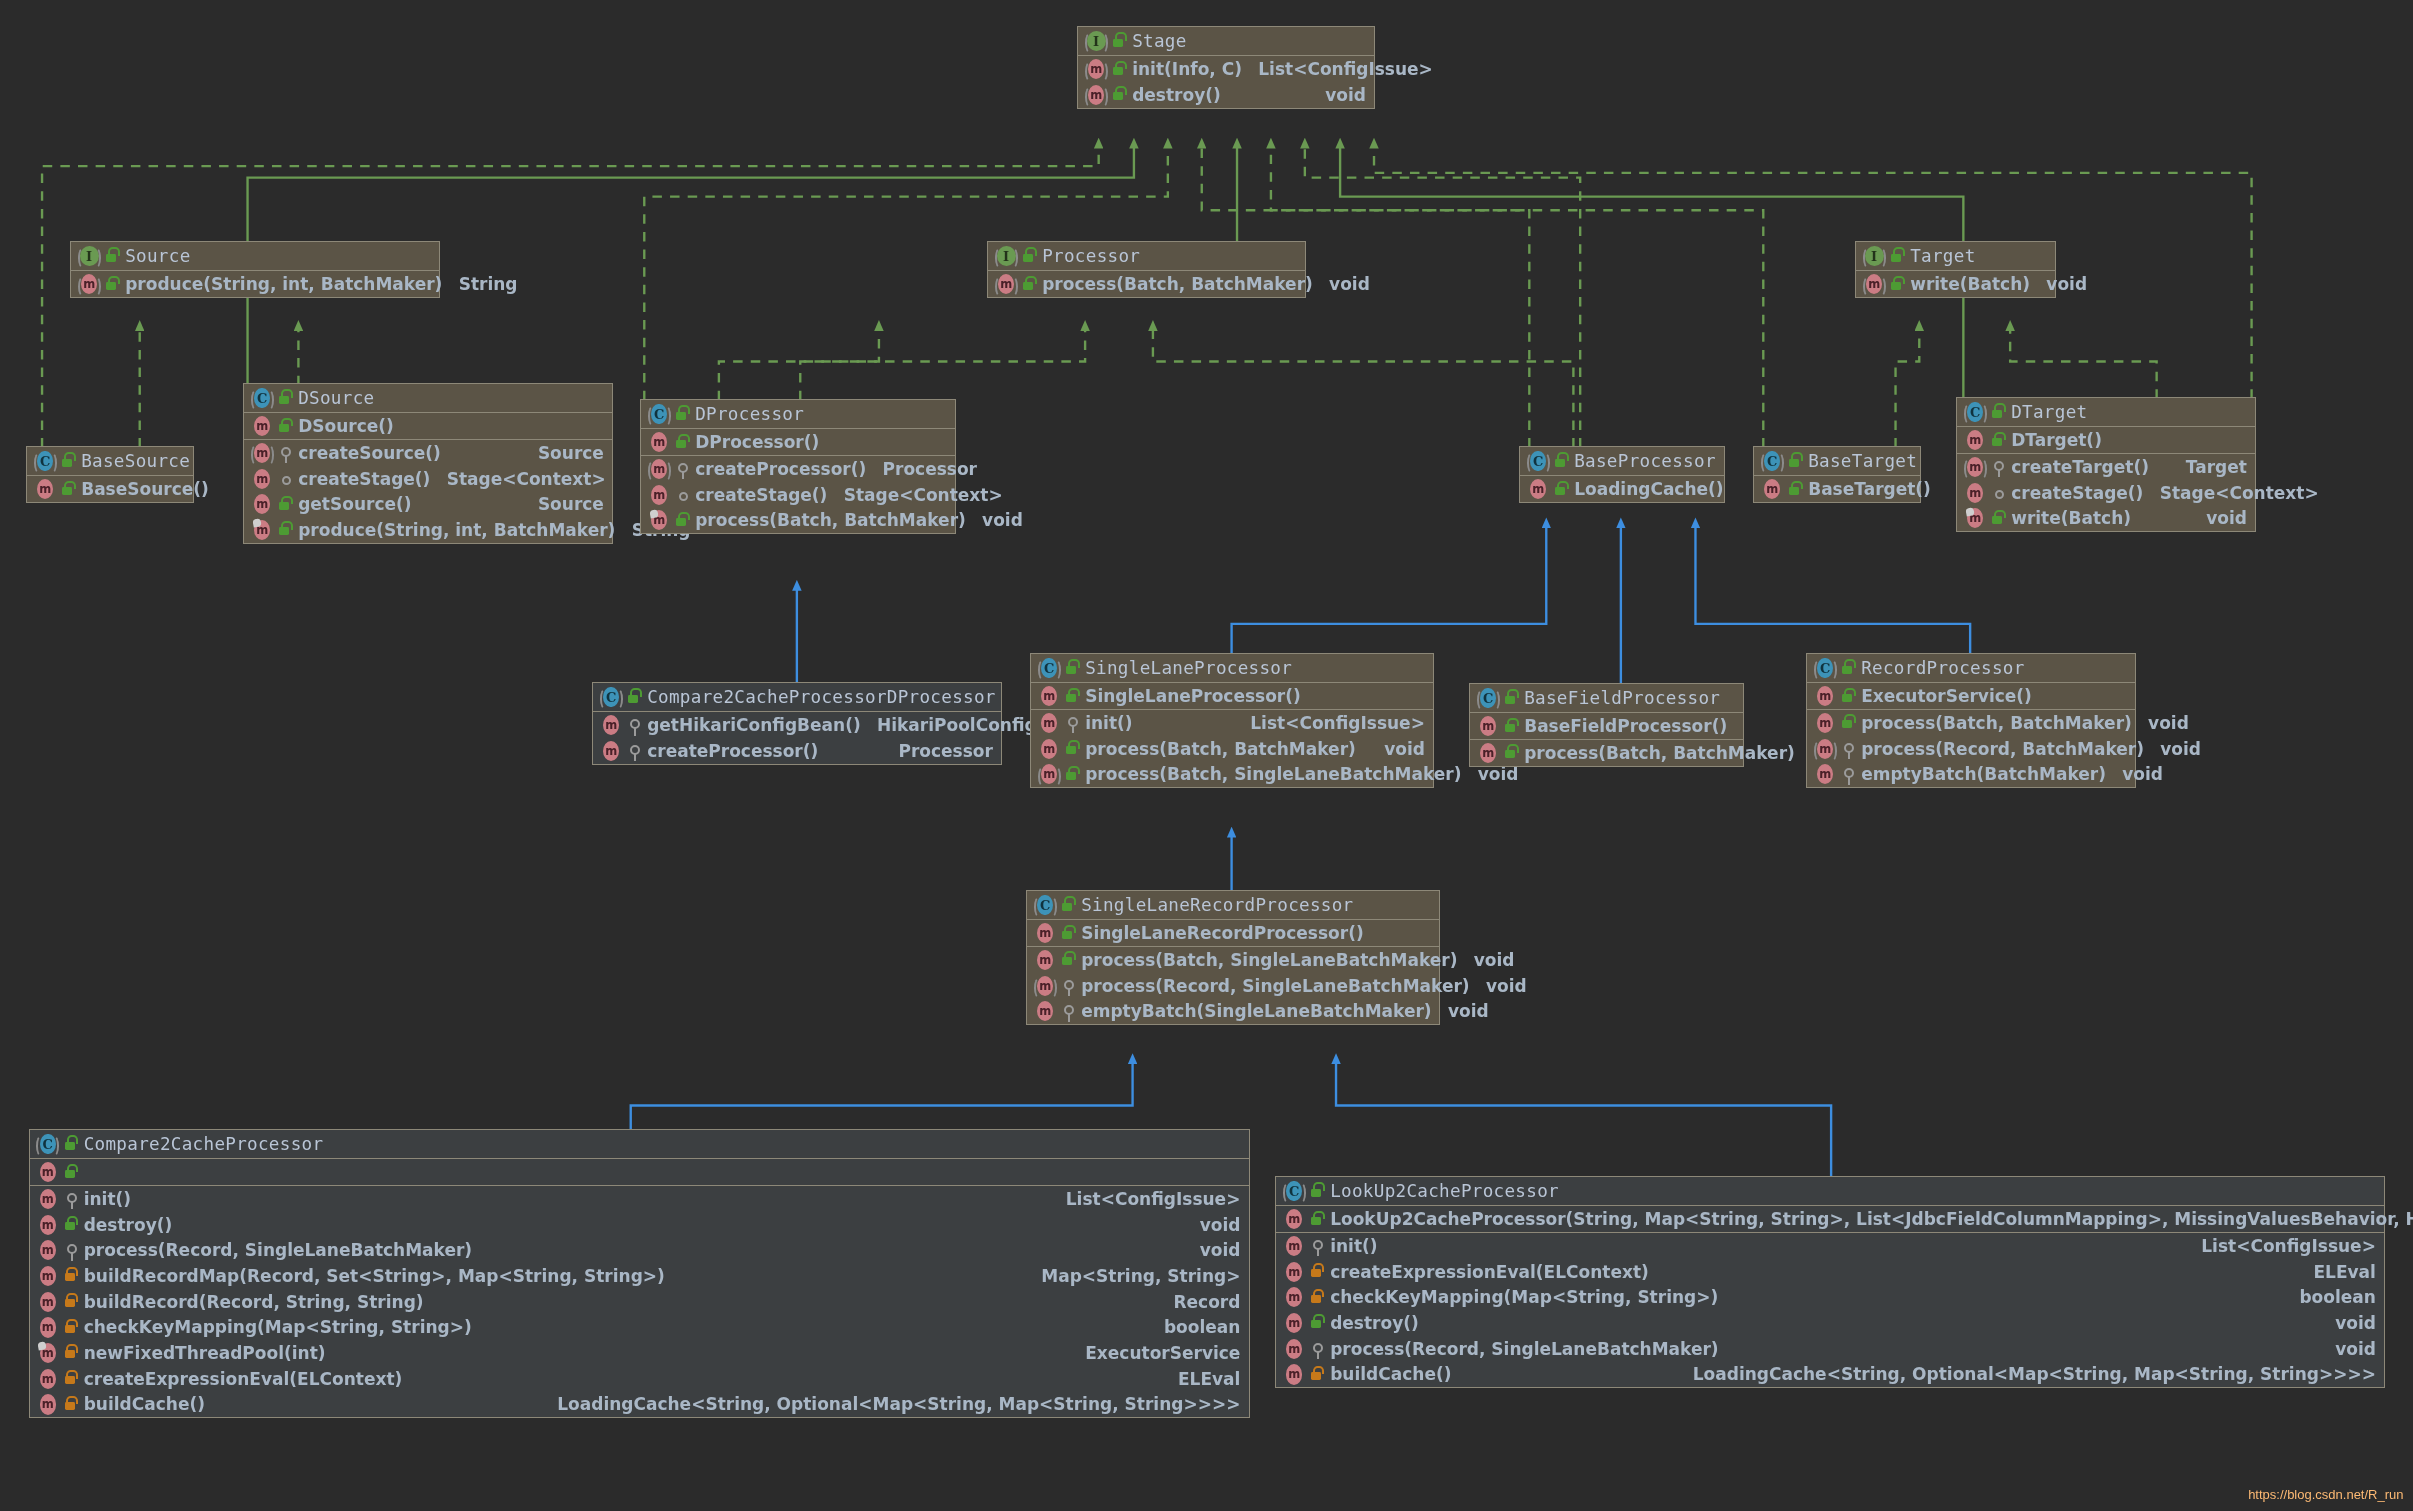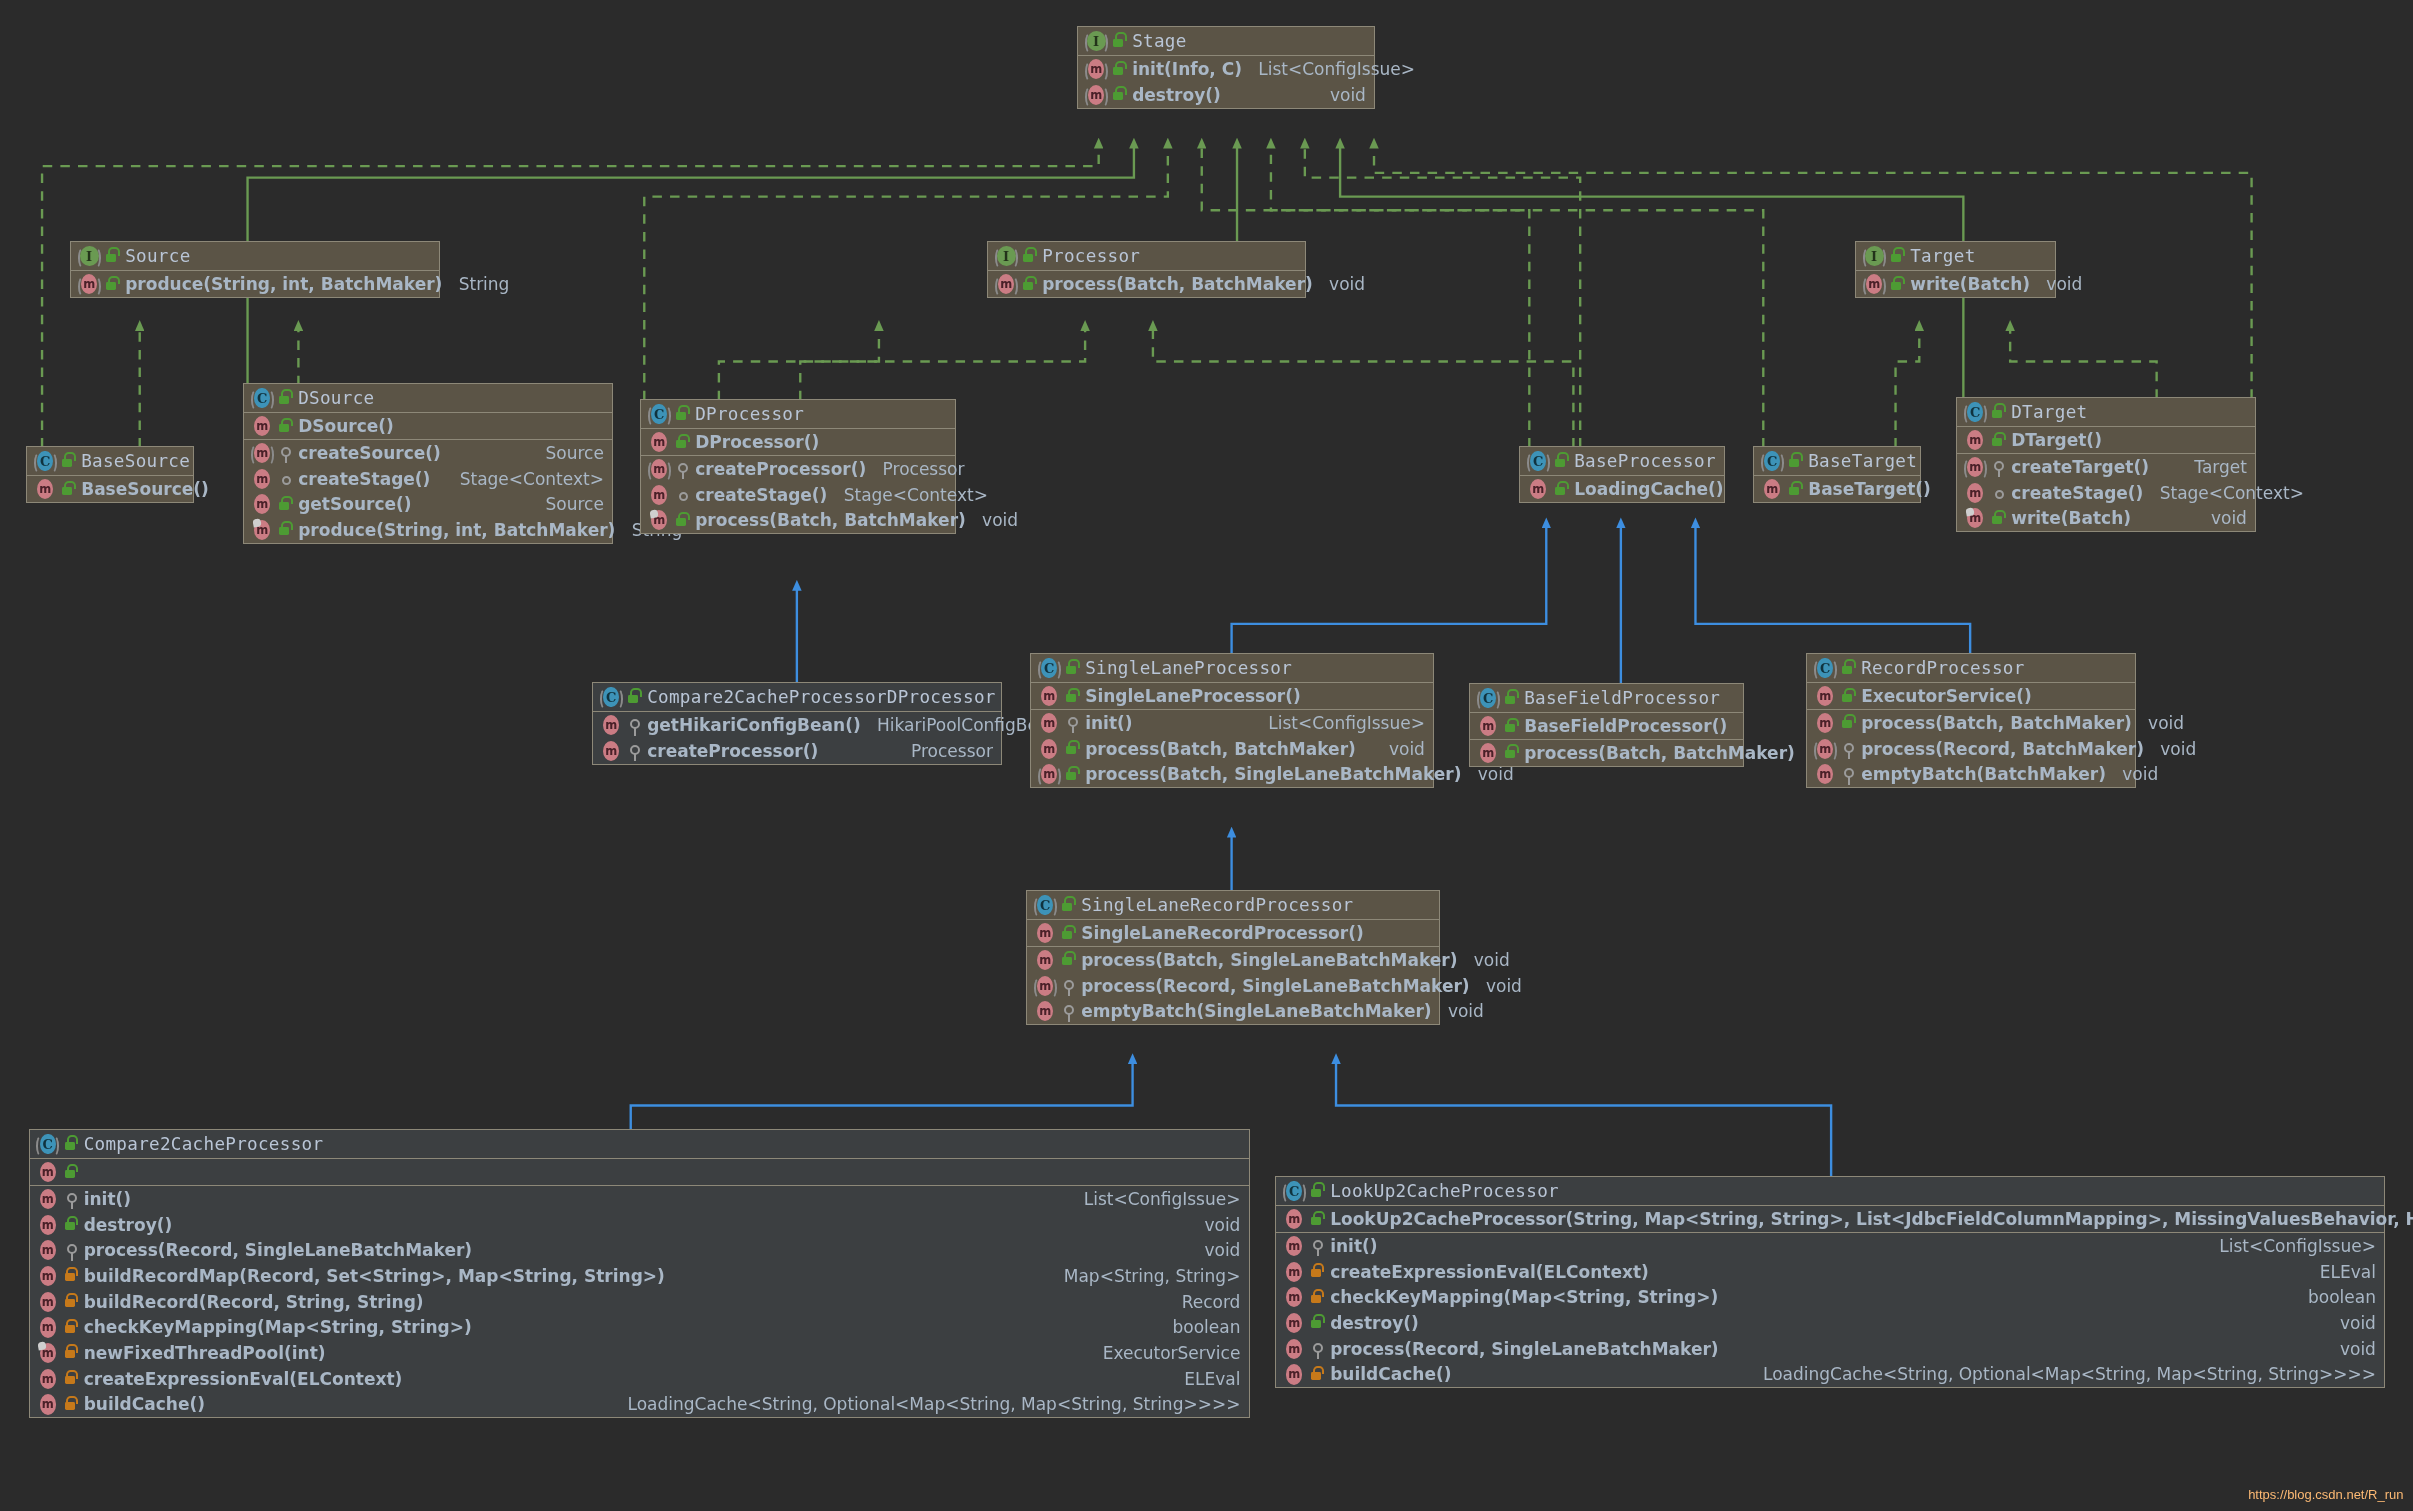--- a/index.html
+++ b/index.html
@@ -34,21 +34,21 @@
   .sect:last-child{border-bottom:none;}
   .row{
     display:flex;align-items:center;
     padding:2.7px 8.1px;
     font-size:17px;
     white-space:nowrap;
     color:#a9b7c6;
   }
   .row .nm{flex:0 0 auto;font-weight:bold;}
   .row .sp{flex:1 1 auto;min-width:9.5px;}
-  .row .rt{flex:0 0 auto;padding-left:6.8px;}
+  .row .rt{flex:0 0 auto;padding-left:6.8px;font-weight:bold;}
 
   
   .ic{flex:0 0 auto;display:inline-block;position:relative;}
   .ic-type{width:20.3px;height:20.3px;margin-right:4.1px;}
   .ic-type i{
     position:absolute;left:2px;top:0;width:16.3px;height:20.3px;border-radius:50%;
     display:flex;align-items:center;justify-content:center;
     font-family:"DejaVu Serif","Liberation Serif",serif;
     font-size:13px;font-style:normal;font-weight:bold;color:#1d2b1d;
   }

